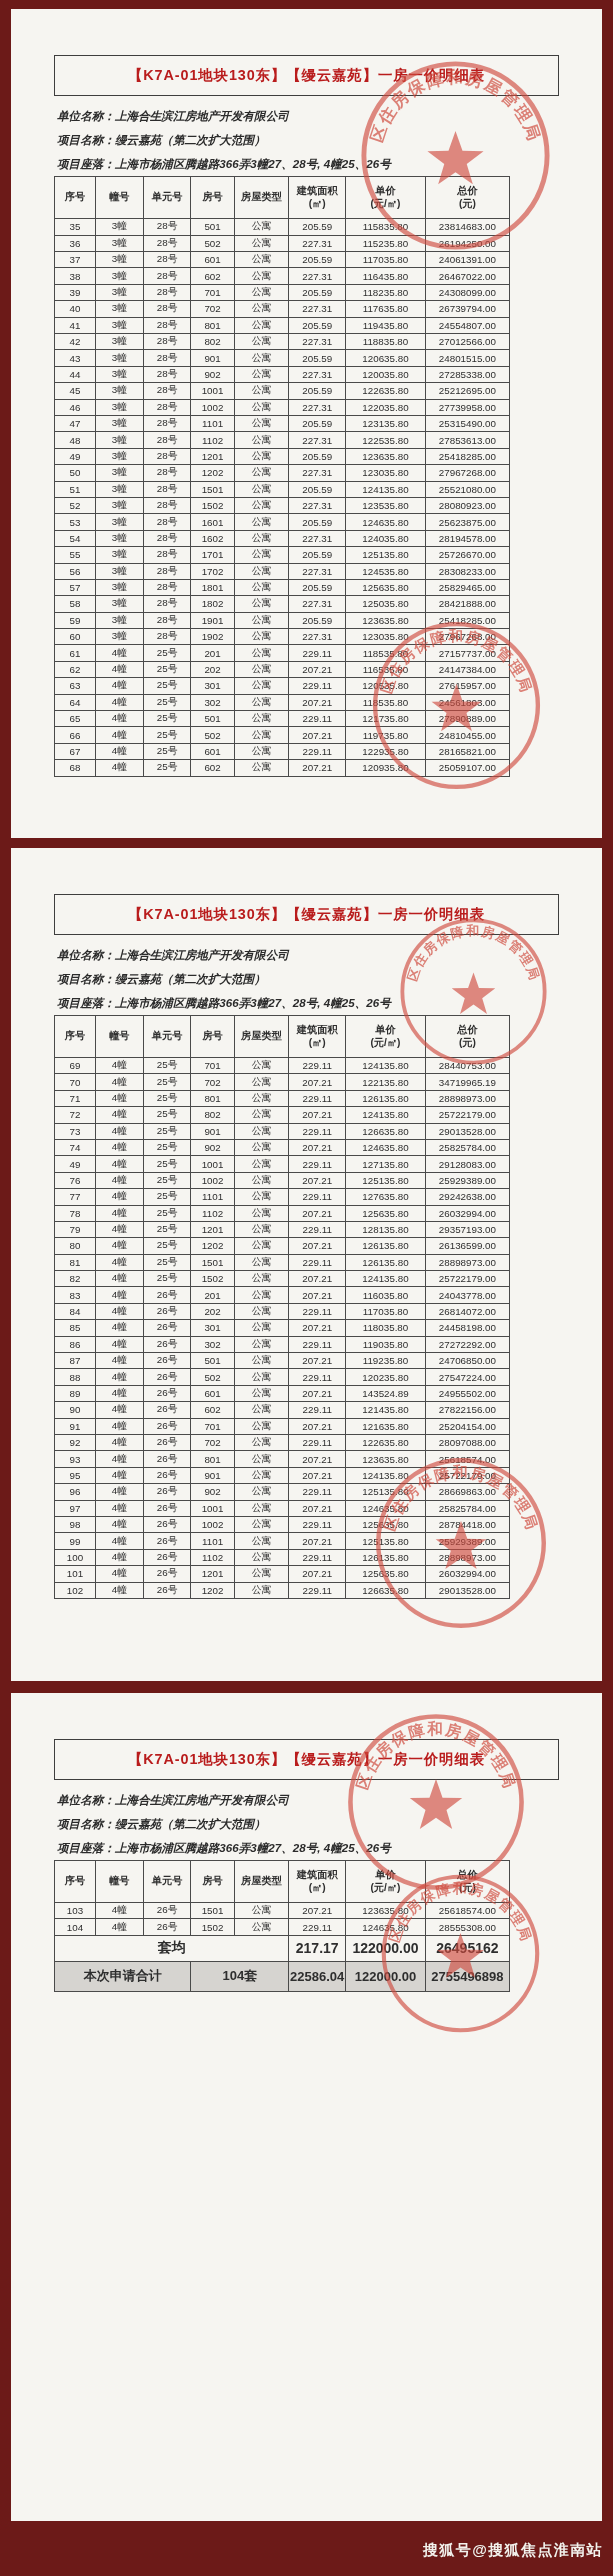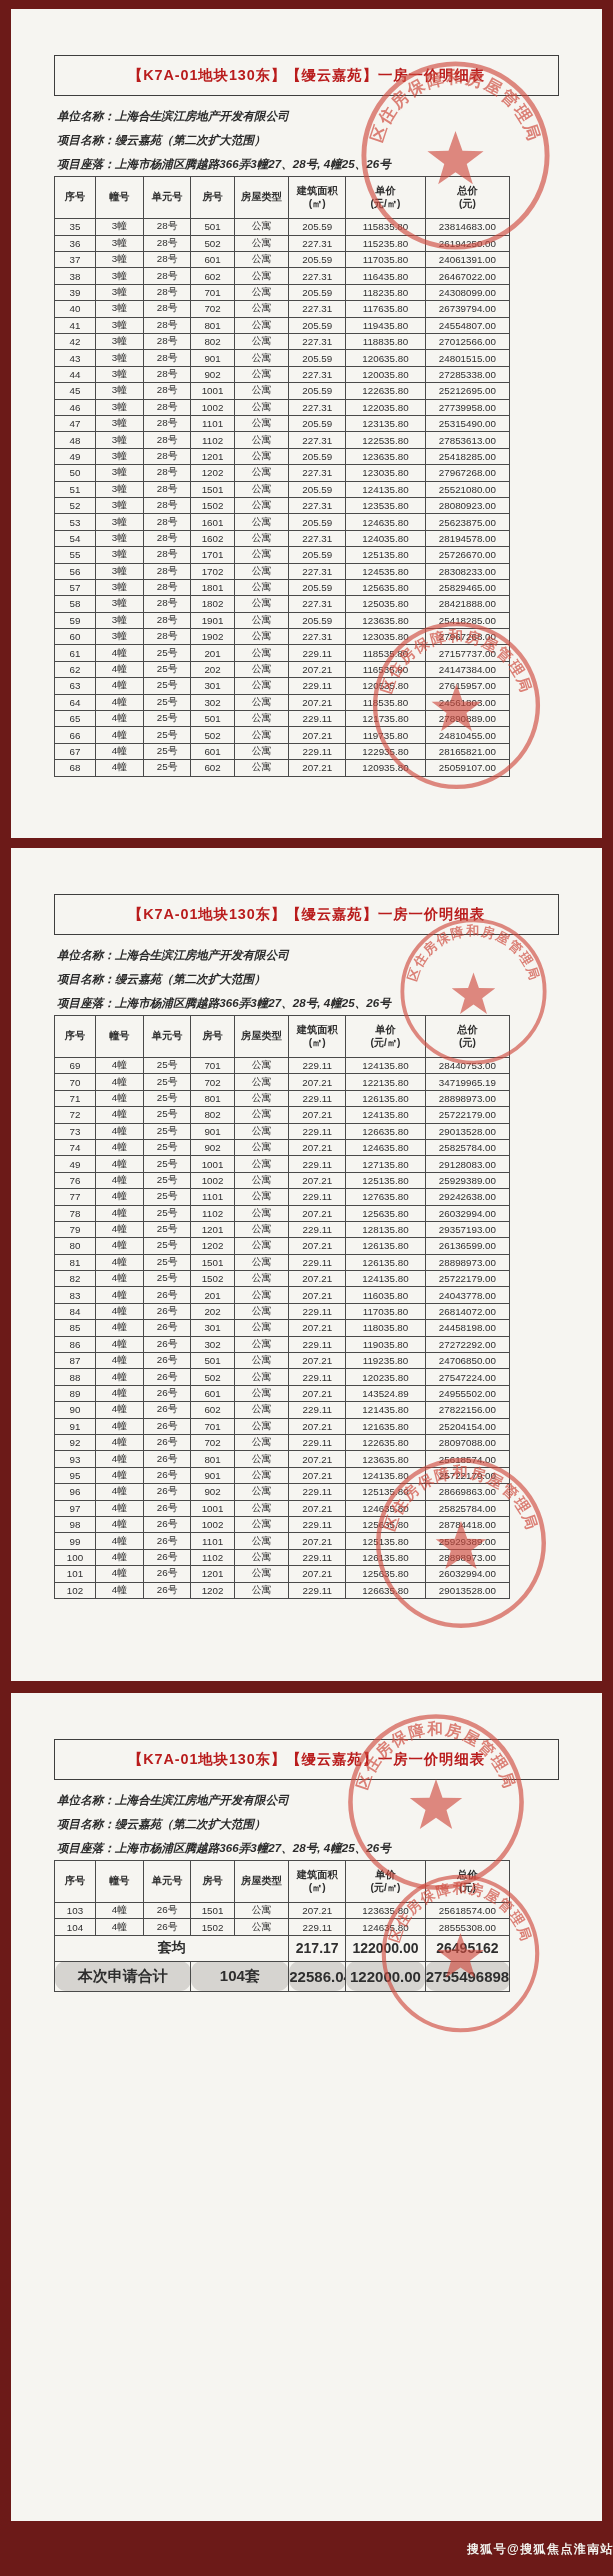--- a/index.html
+++ b/index.html
@@ -25,25 +25,25 @@
     position:absolute;left:43px;top:167px;width:456px;
     border-collapse:collapse;table-layout:fixed;background:transparent;
   }
   table.price th,table.price td{
     border:1.3px solid #4a4a4a;text-align:center;vertical-align:middle;
     color:#2e2e2e;padding:0;overflow:hidden;
   }
   table.price th{font-size:10.2px;font-weight:bold;height:41px;white-space:pre-line;line-height:1.25;}
   table.price td{font-size:9.8px;height:15.4px;}
   tr.avg-row td{height:25px;font-size:14px;font-weight:bold;}
-  tr.total-row td{height:29px;font-size:15px;font-weight:bold;background:#d6d4d0;border-radius:11px;}
+  tr.total-row td{height:29px;font-size:13px;font-weight:bold;background:#d6d4d0;}
   .stamp{position:absolute;opacity:.85;pointer-events:none;}
   .watermark{
-    position:absolute;right:0;top:2541px;
-    color:#f4f1ec;font-size:12px;font-weight:bold;letter-spacing:1.4px;
+    position:absolute;right:11px;top:2541px;
+    color:#f4f1ec;font-size:15px;font-weight:bold;letter-spacing:1.4px;
     text-shadow:0 0 0.9px rgba(0,0,0,.25);white-space:nowrap;
   }
 </style>
 </head>
 <body>
 
 <div class="sheet" id="sheet1">
   <div class="titlebox">【K7A-01地块130东】【缦云嘉苑】一房一价明细表</div>
   <div class="info">
     <div class="line"><span>单位名称：</span><span>上海合生滨江房地产开发有限公司</span></div>

